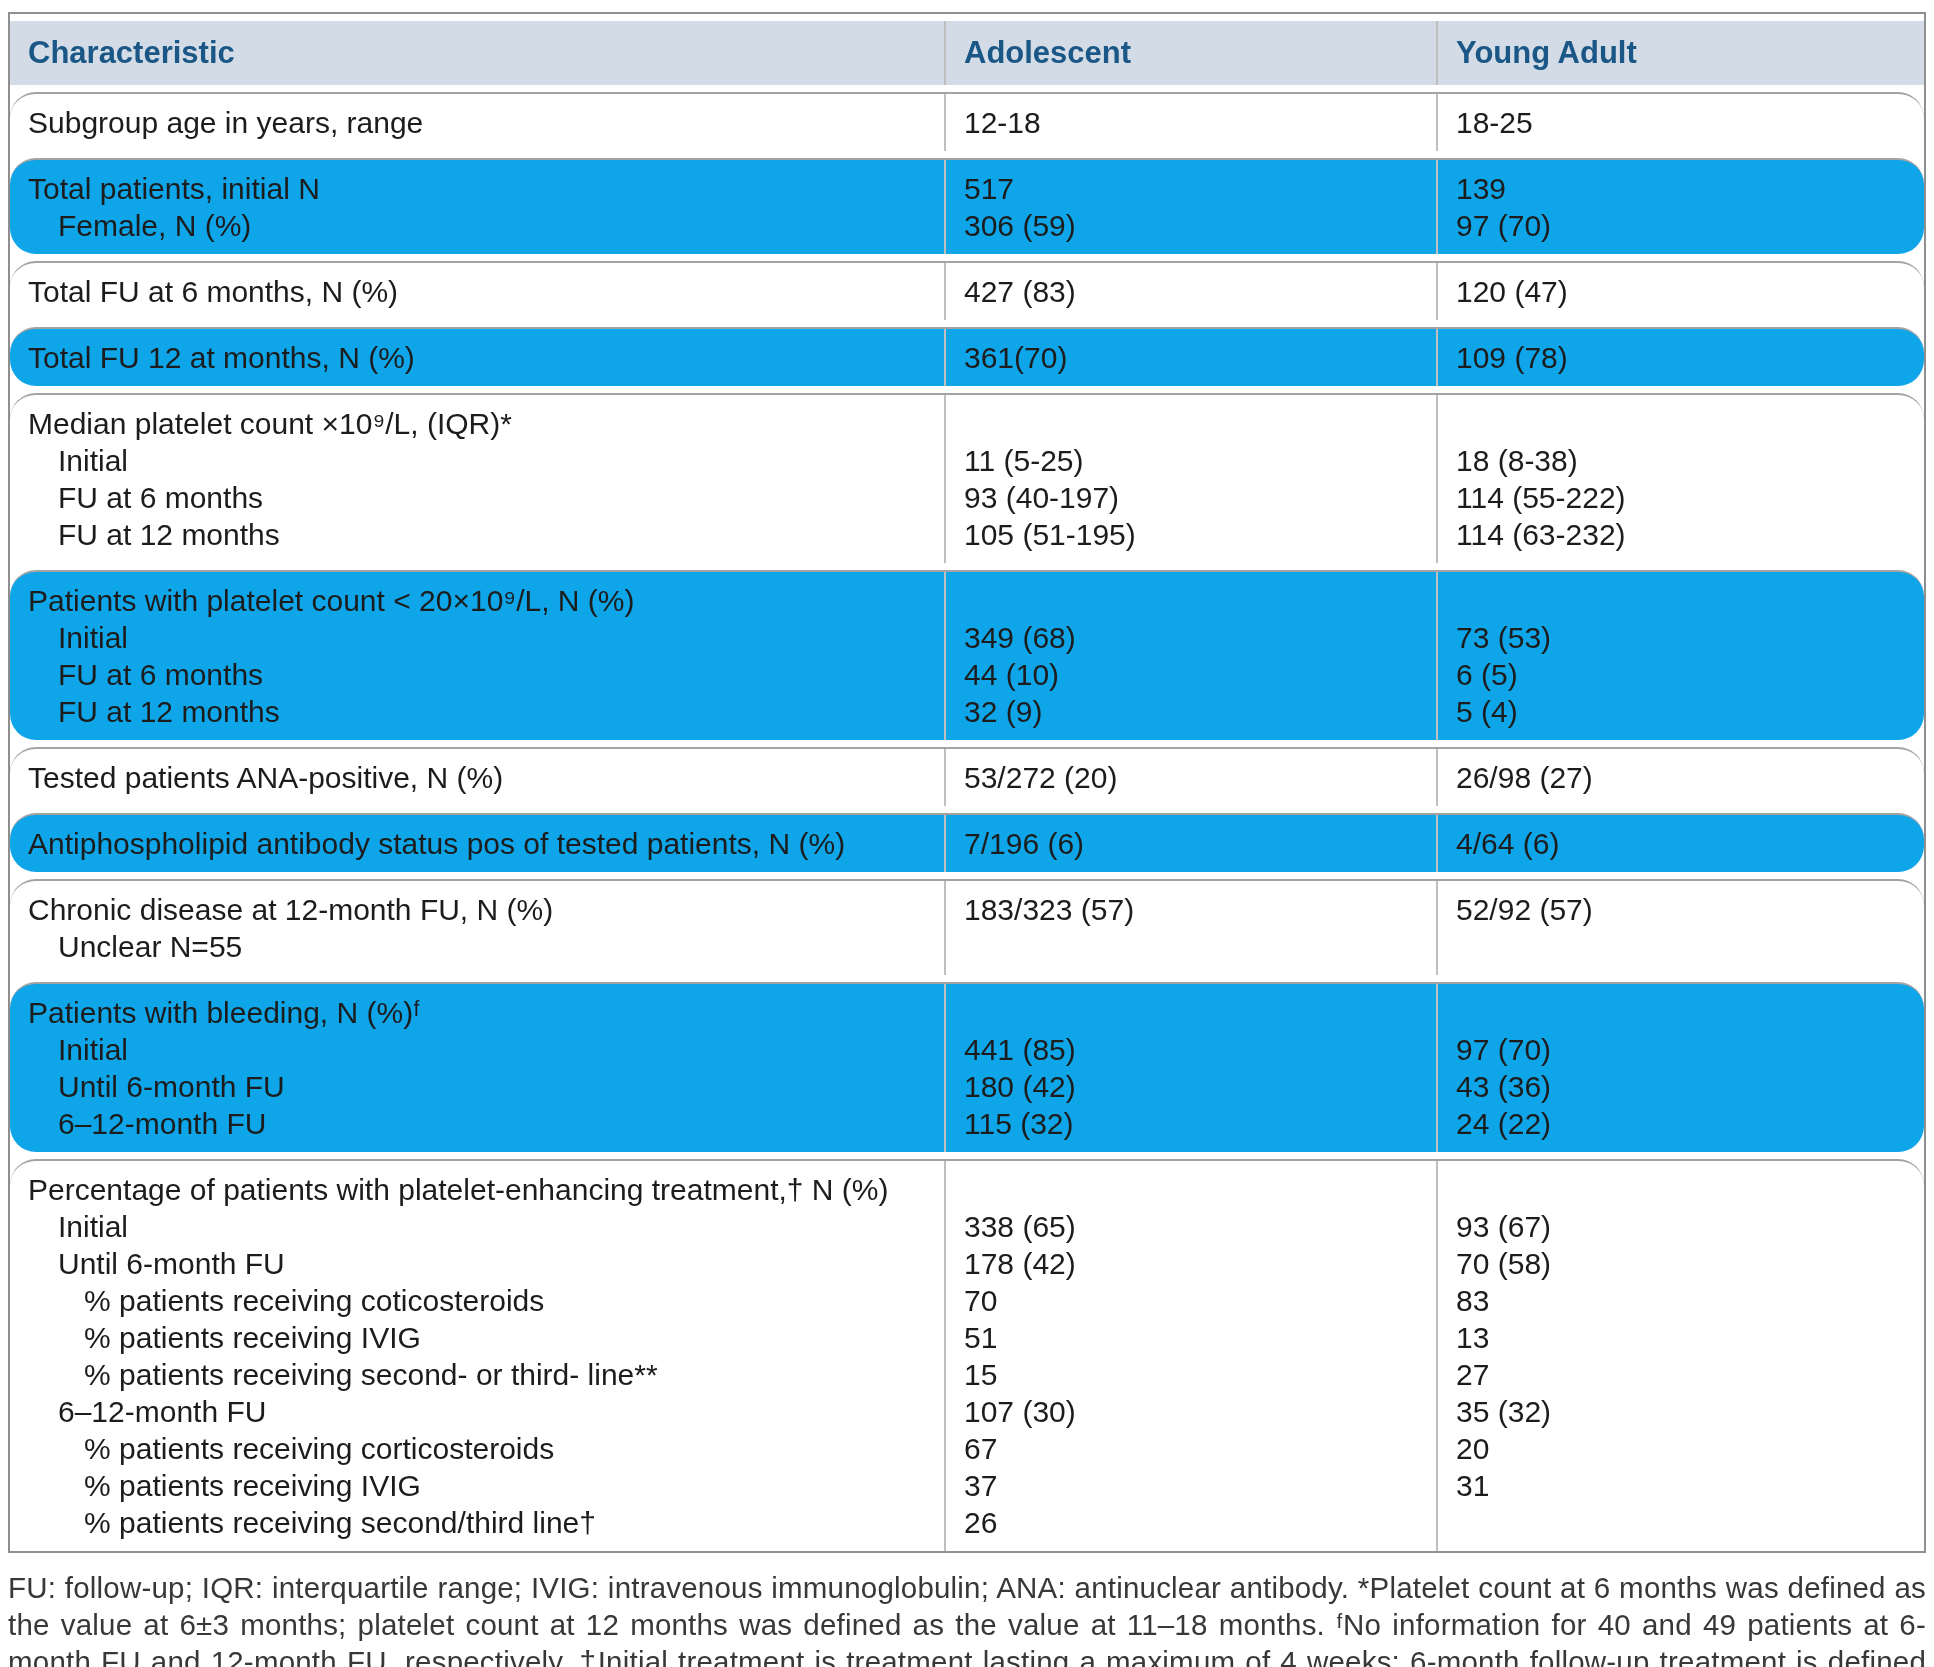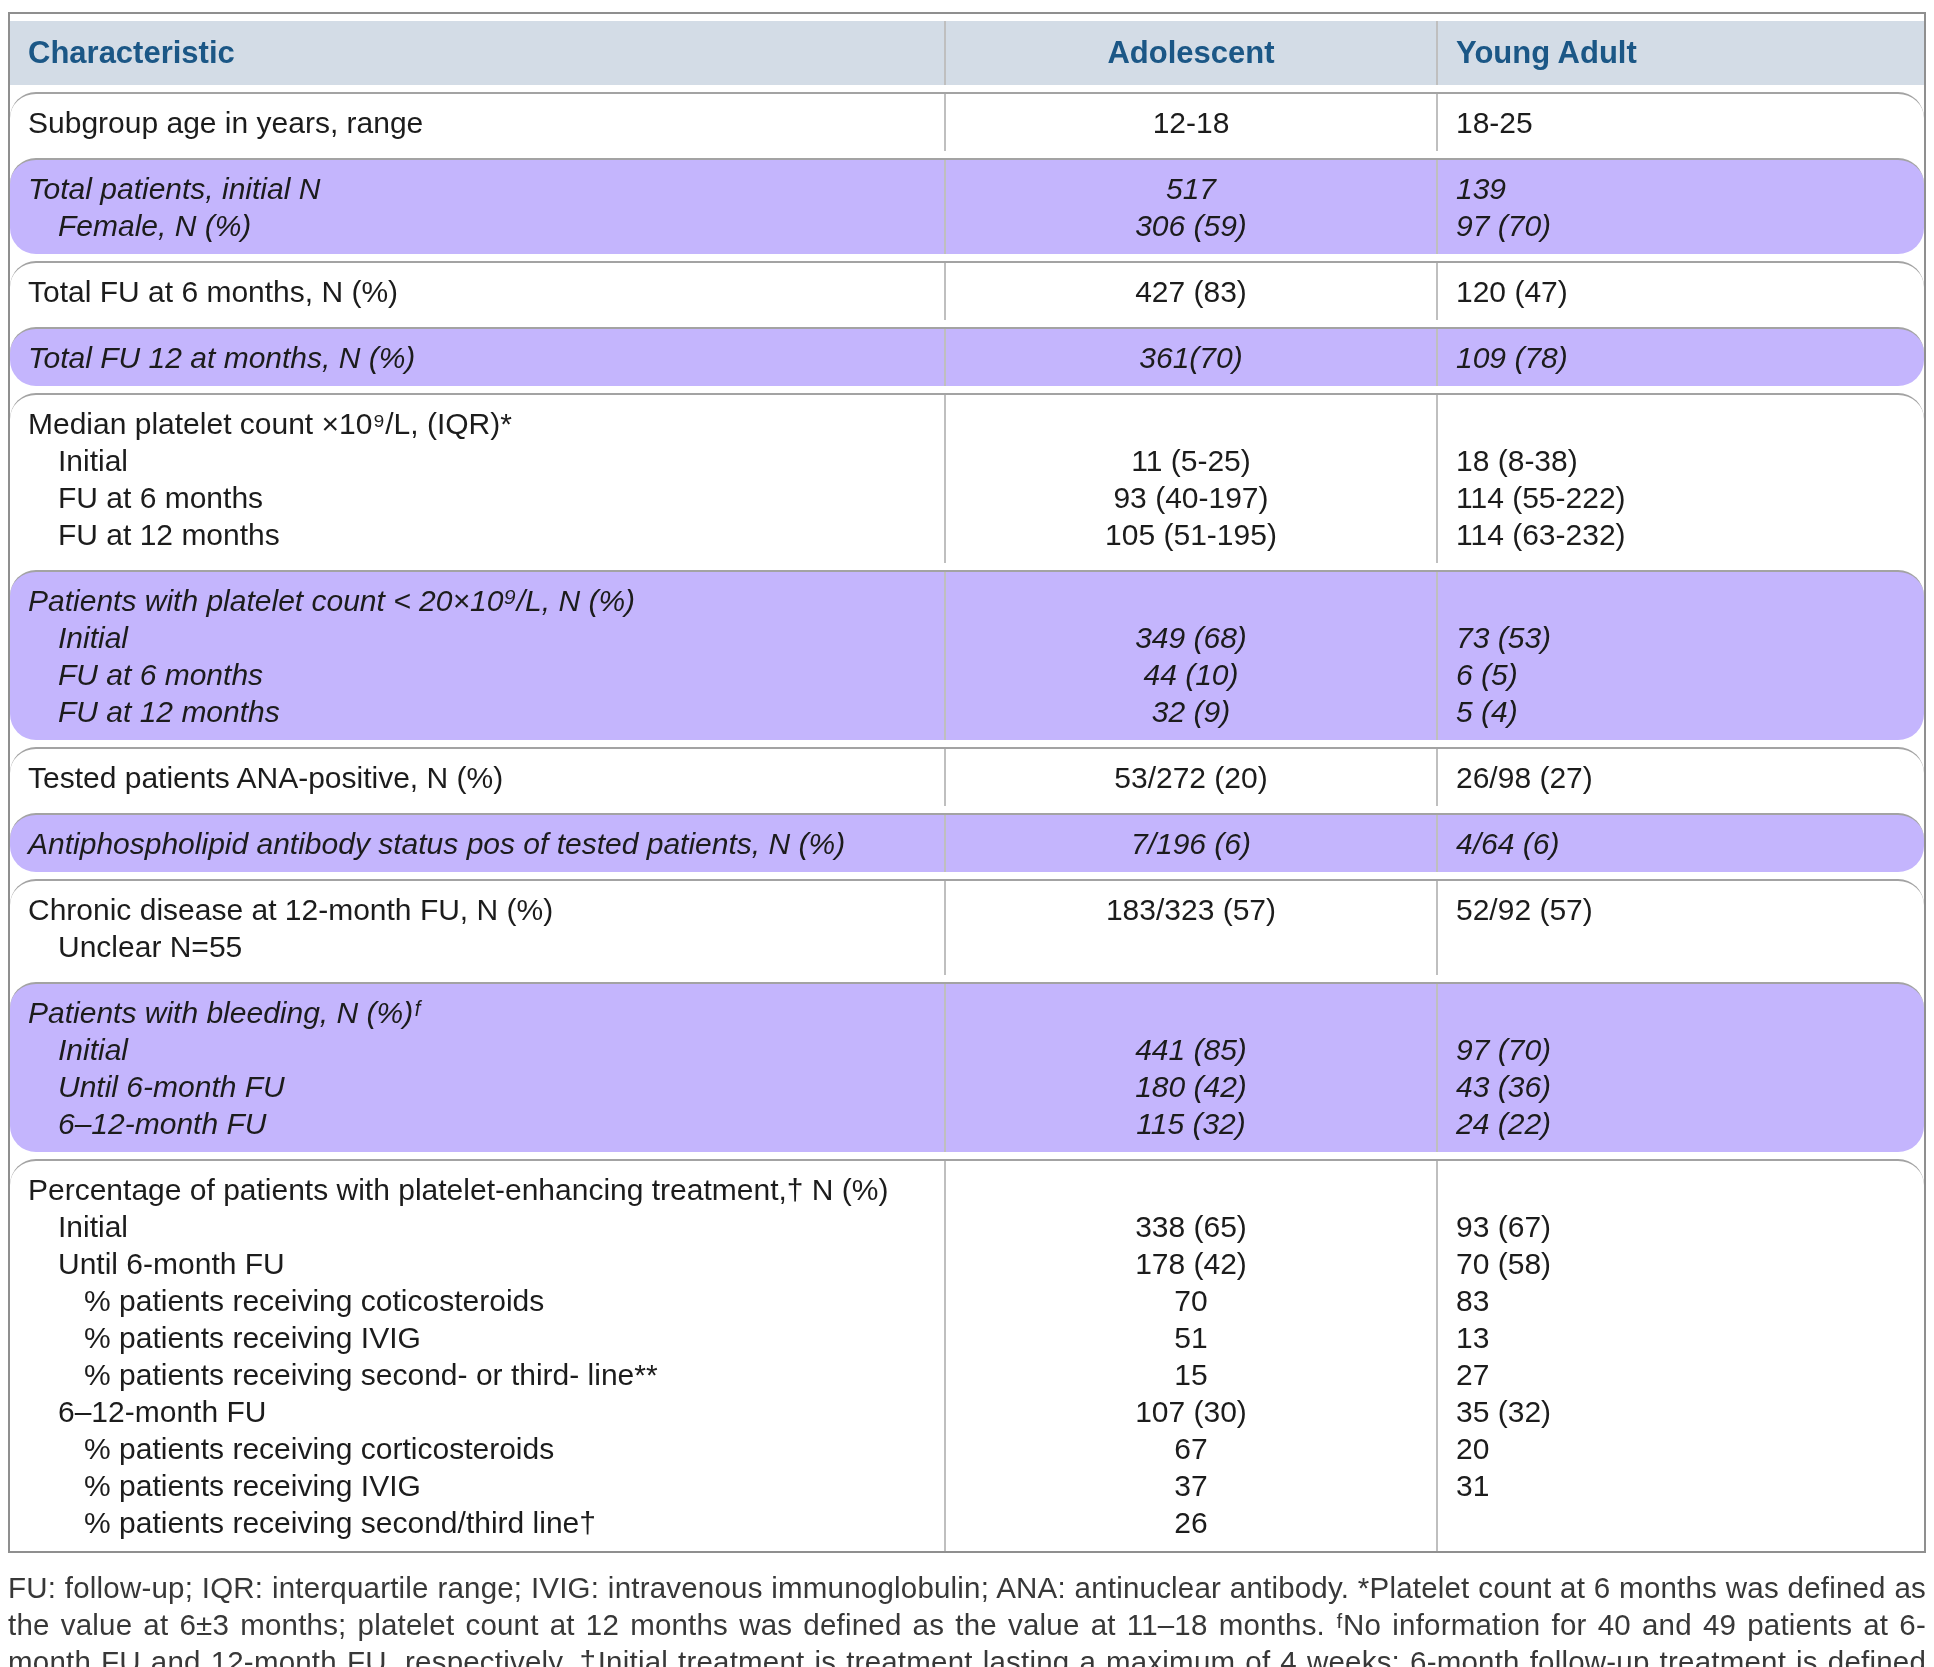--- a/index.html
+++ b/index.html
@@ -12,34 +12,33 @@
   .page { padding: 12px 8px 0 8px; }
 
   
   .data-table {
     width: 1918px;
     border: 2px solid #8f8f8f;
     background: #ffffff;
   }
   .trow { display: flex; align-items: stretch; margin-top: 7px; }
   .trow + .trow, #tbody .trow:first-child { border-top: 2px solid #a3a3a3; border-radius: 26px; }
-  .trow.shaded { background: #c4b5fd; font-style: italic; }
+  .trow.shaded { background: #0ea5e9; }
 
   .cell {
     padding: 10px 18px;
     font-size: 30px;
     line-height: 37px;
     color: #1c1c1c;
   }
   .c1 { flex: 0 0 934px; }
   .c2 {
     flex: 0 0 494px;
     border-left: 2px solid #bfbfbf;
     border-right: 2px solid #bfbfbf;
-    text-align: center;
   }
   .c3 { flex: 1 1 auto; }
 
   
   .thead { background: #d3dce6; }
   .thead .cell {
     padding: 13px 18px;
     font-size: 31px;
     line-height: 38px;
     font-weight: bold;

